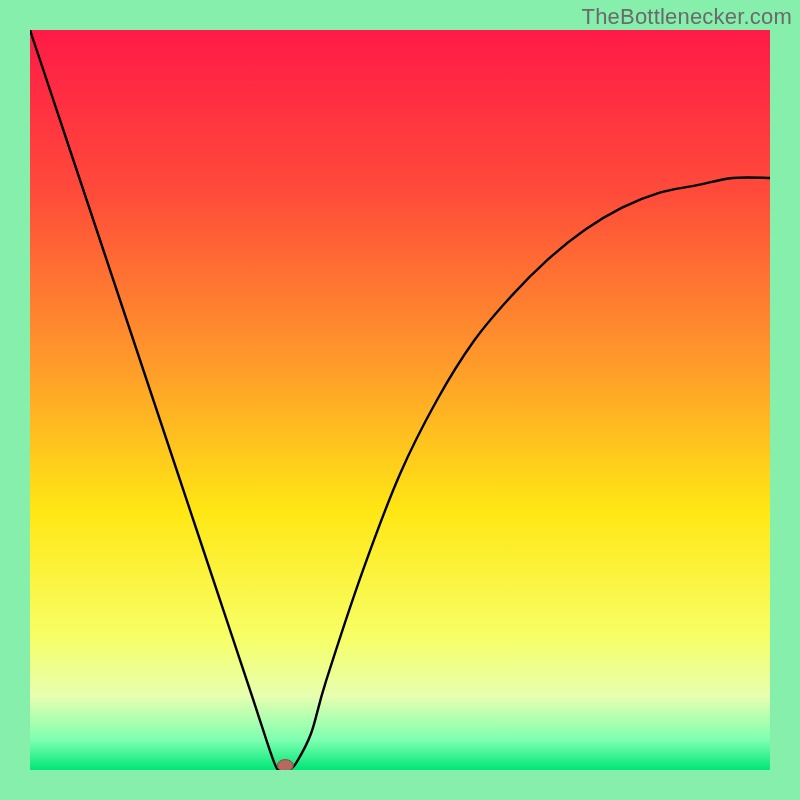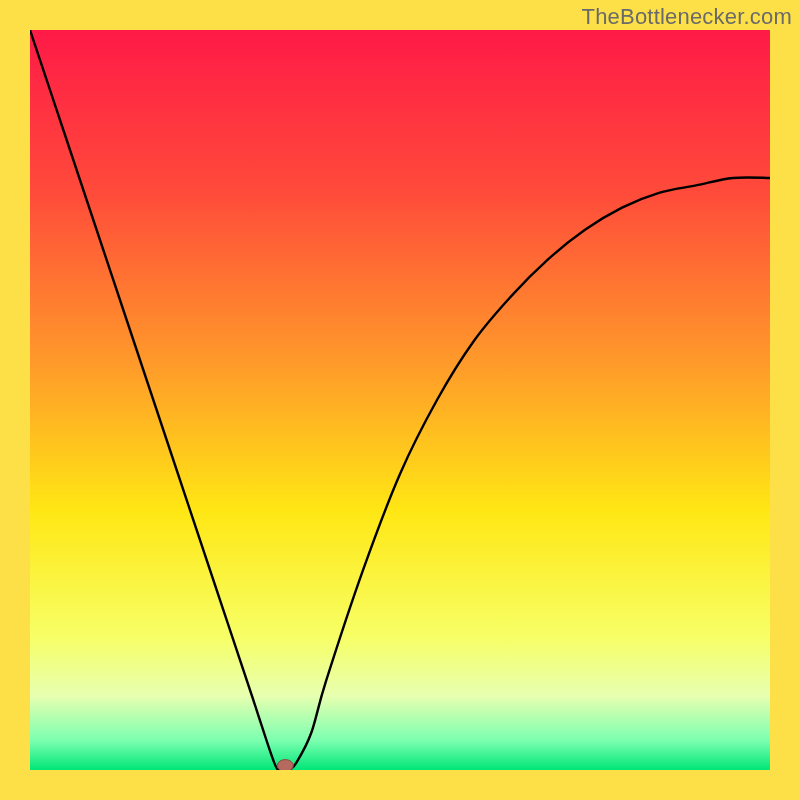--- a/index.html
+++ b/index.html
@@ -9,21 +9,21 @@
     height: 800px;
     background: #000;
     font-family: Arial, Helvetica, sans-serif;
     overflow: hidden;
   }
   .frame {
     position: absolute;
     left: 0; top: 0;
     width: 800px;
     height: 800px;
-    background: #fde047;
+    background: #86efac;
   }
   .plot {
     position: absolute;
     left: 30px;
     top: 30px;
     width: 740px;
     height: 740px;
   }
   .watermark {
     position: absolute;

